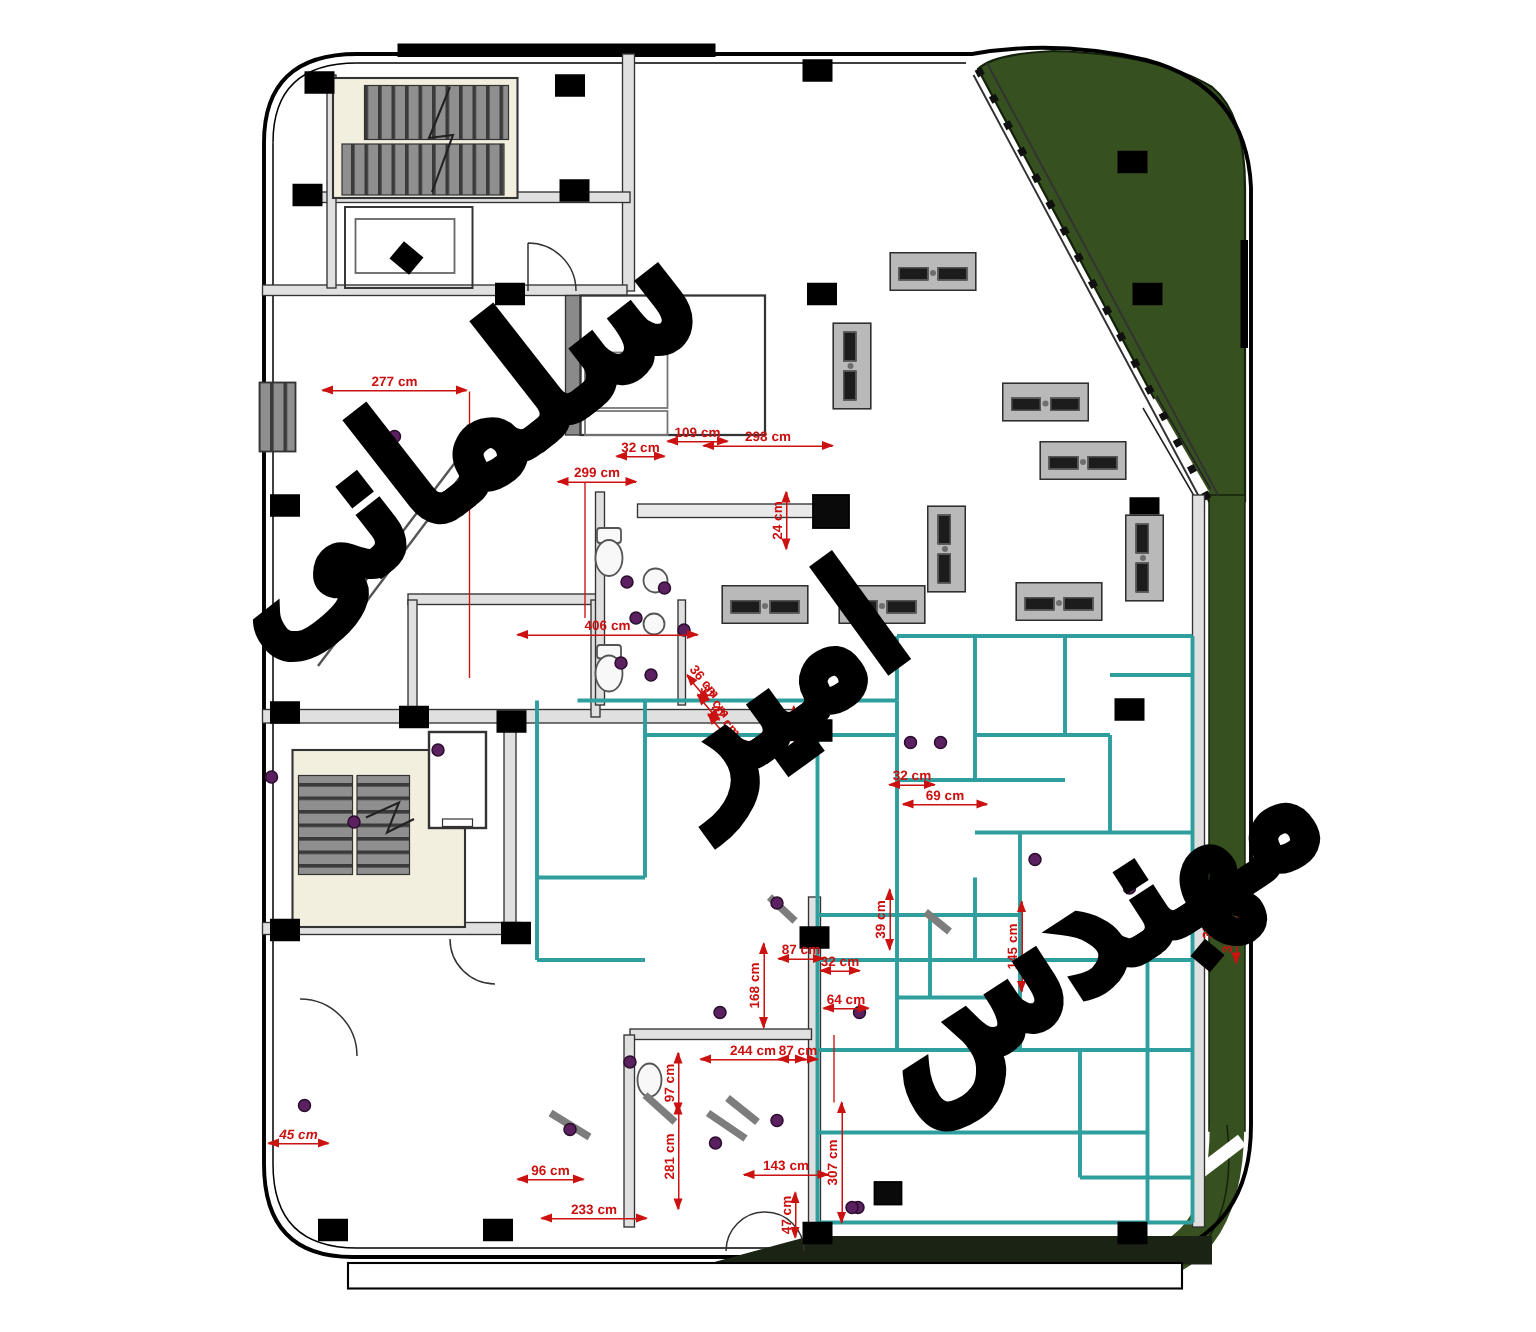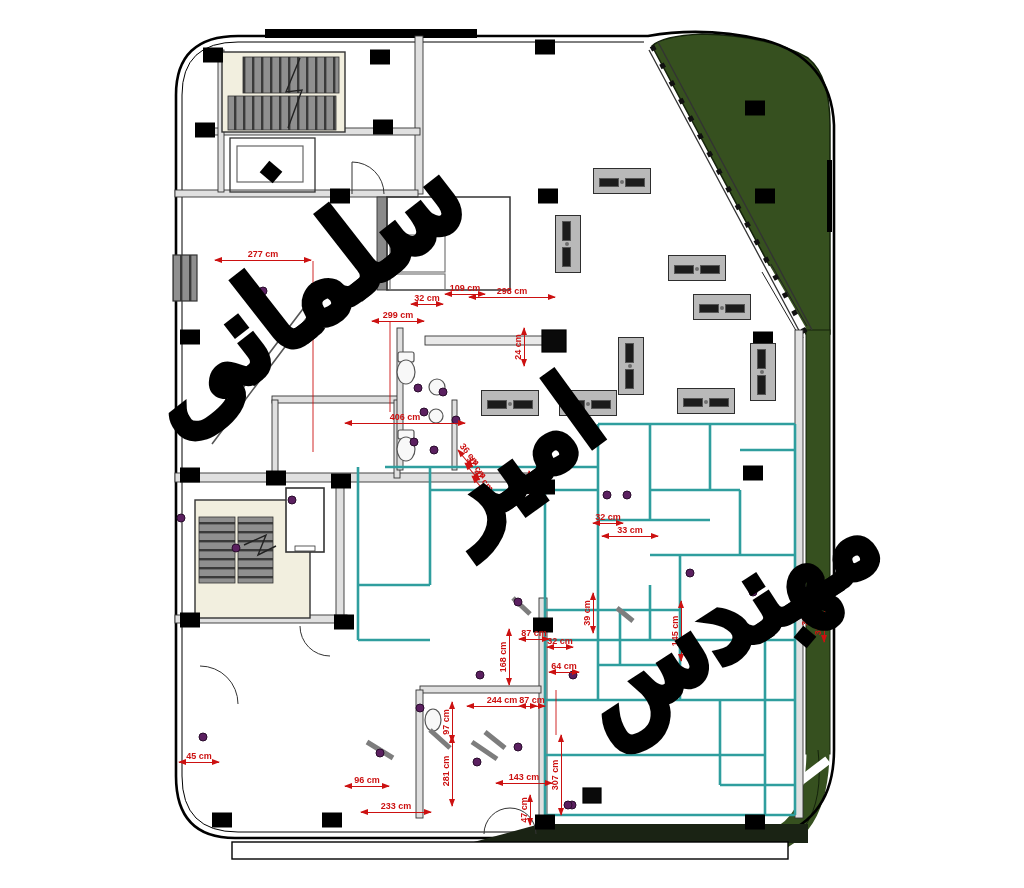--- a/index.html
+++ b/index.html
@@ -278,21 +278,21 @@
       </div>
       <div class="dim" style="left: 524px; top: 489px; transform: translate(-50%, -50%) rotate(-90deg);">
         <span class="lbl">36 cm</span>
         <div class="line" style="width: 36px;"></div>
       </div>
       <div class="dim" style="left: 608px; top: 518px; transform: translate(-50%, -50%) rotate(0deg);">
         <span class="lbl">32 cm</span>
         <div class="line" style="width: 30px;"></div>
       </div>
       <div class="dim" style="left: 630px; top: 531px; transform: translate(-50%, -50%) rotate(0deg);">
-        <span class="lbl">33 cm</span>
+        <span class="lbl">69 cm</span>
         <div class="line" style="width: 56px;"></div>
       </div>
       <div class="dim" style="left: 676px; top: 631px; transform: translate(-50%, -50%) rotate(-90deg);">
         <span class="lbl">145 cm</span>
         <div class="line" style="width: 60px;"></div>
       </div>
       <div class="dim" style="left: 588px; top: 613px; transform: translate(-50%, -50%) rotate(-90deg);">
         <span class="lbl">39 cm</span>
         <div class="line" style="width: 40px;"></div>
       </div>
@@ -337,21 +337,21 @@
         <div class="line" style="width: 80px;"></div>
       </div>
       <div class="dim" style="left: 367px; top: 781px; transform: translate(-50%, -50%) rotate(0deg);">
         <span class="lbl">96 cm</span>
         <div class="line" style="width: 44px;"></div>
       </div>
       <div class="dim" style="left: 396px; top: 807px; transform: translate(-50%, -50%) rotate(0deg);">
         <span class="lbl">233 cm</span>
         <div class="line" style="width: 70px;"></div>
       </div>
-      <div class="dim" style="left: 199px; top: 757px; transform: translate(-50%, -50%) rotate(0deg);">
+      <div class="dim" style="left: 199px; top: 757px; transform: translate(-50%, -50%) rotate(0deg); font-style: italic;">
         <span class="lbl">45 cm</span>
         <div class="line" style="width: 40px;"></div>
       </div>
       <div class="dim" style="left: 525px; top: 810px; transform: translate(-50%, -50%) rotate(-90deg);">
         <span class="lbl">47 cm</span>
         <div class="line" style="width: 30px;"></div>
       </div>
       <div class="dim" style="left: 806px; top: 613px; transform: translate(-50%, -50%) rotate(-90deg);">
         <span class="lbl">35 cm</span>
         <div class="line" style="width: 22px;"></div>

